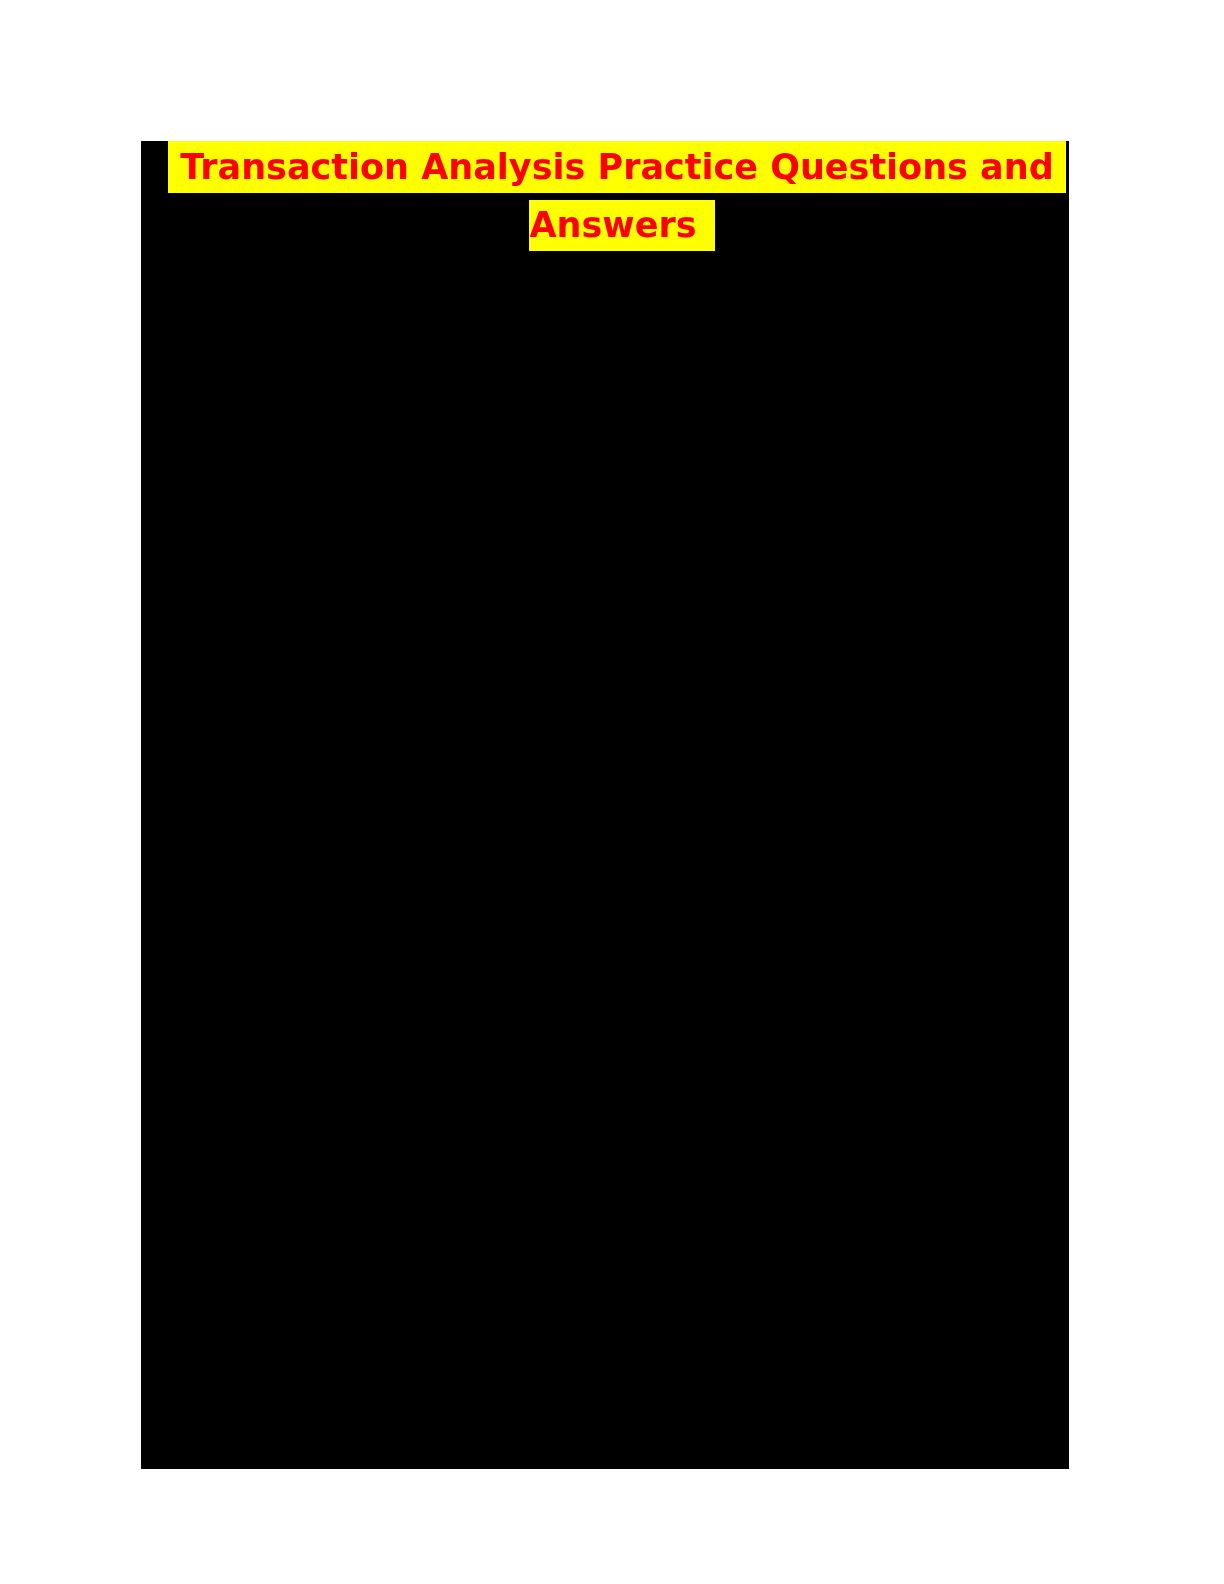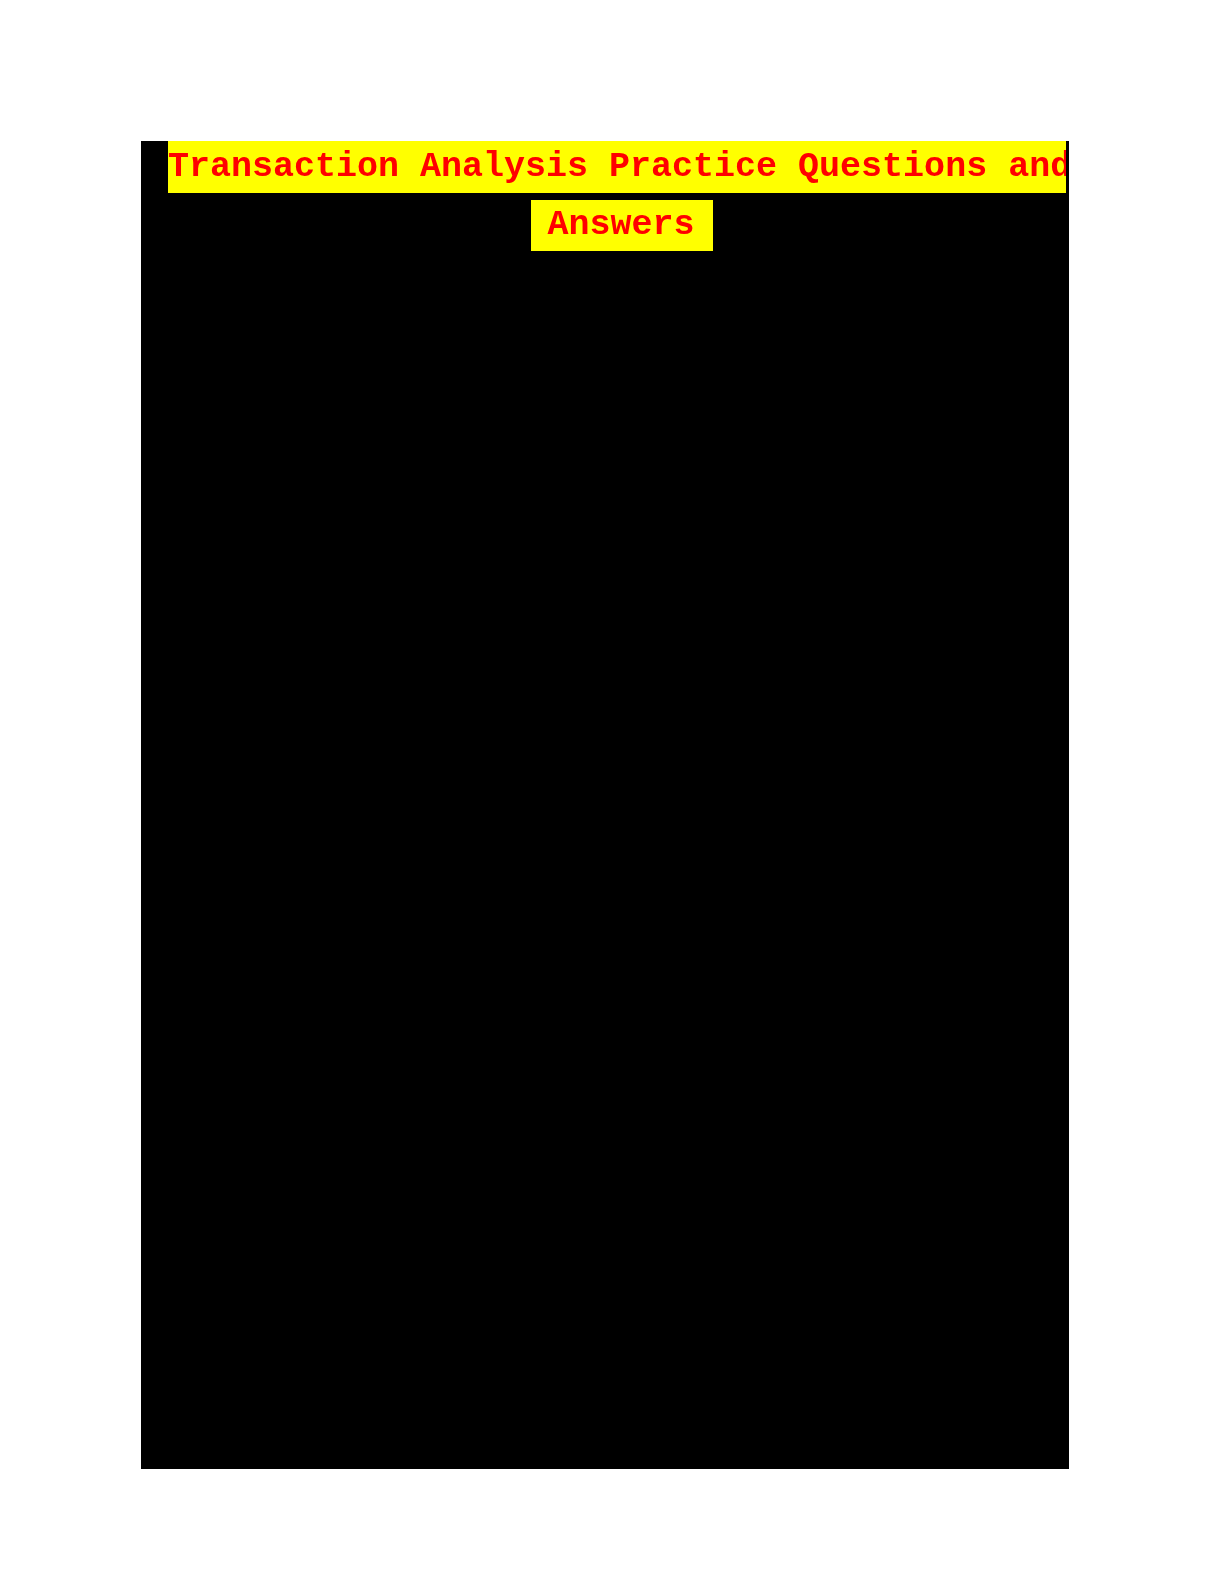--- a/index.html
+++ b/index.html
@@ -1,21 +1,21 @@
 <!DOCTYPE html>
 <html style="--highlight: #ffff00; --title-text: #ff0000; --page-background: #000000; --canvas-background: #ffffff;"><head>
 <meta charset="utf-8">
 <style>
   :root {
     --highlight: #ffff00;
     --title-text: #ff0000;
     --page-background: #000000;
     --canvas-background: #ffffff;
   }
-  * { margin: 0; padding: 0; box-sizing: border-box; font-family: Liberation Mono, monospace; }
+  * { margin: 0; padding: 0; box-sizing: border-box; }
   html, body {
     width: 1224px;
     height: 1584px;
     background: var(--canvas-background, #ffffff);
     font-family: "DejaVu Sans", "Liberation Sans", sans-serif;
     overflow: hidden;
   }
   .canvas {
     position: relative;
     width: 1224px;
@@ -59,21 +59,21 @@
   }
   .title-line2 {
     display: inline-block;
     transform: translateX(17px);
     background: var(--highlight, #ffff00);
     color: var(--title-text, #ff0000);
     font-size: 35px;
     font-weight: bold;
     line-height: 51px;
     height: 51px;
-    padding: 0 18px 0 16px;
+    padding: 0 18px 0 0;
     white-space: nowrap;
   }
   
   .redacted-body {
     position: absolute;
     left: 0;
     top: 110px;
     width: 100%;
     height: 1218px;
     background: var(--page-background, #000000);

